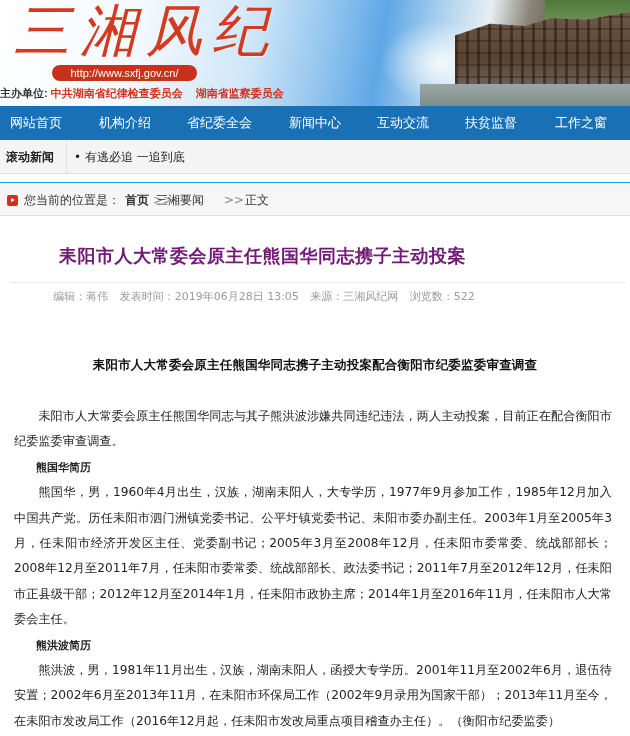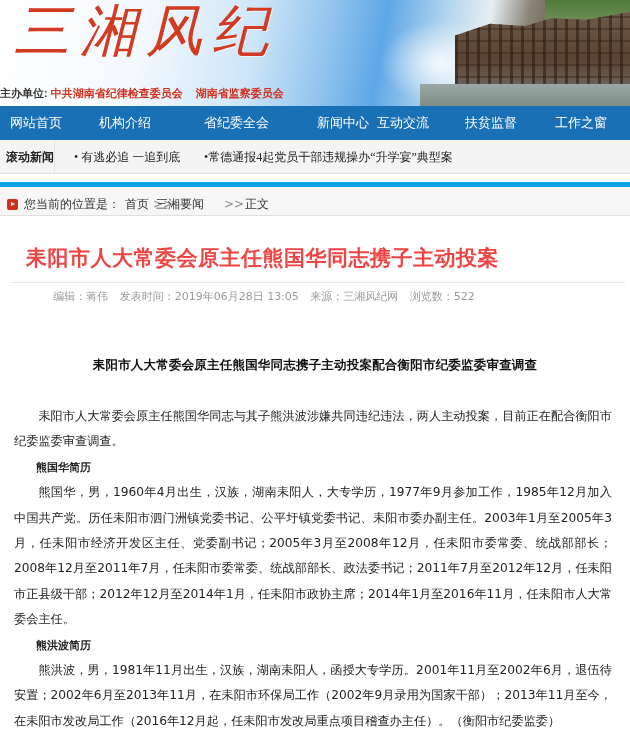--- a/index.html
+++ b/index.html
@@ -57,42 +57,42 @@
     .nav-item {
       color: #fff; font-size: 13px; line-height: 30px; white-space: nowrap; position: absolute;
     }
 
     
     .ticker {
       position: relative; width: 630px; height: 34px; background: #f4f4f4; border-bottom: 1px solid #e0e0e0;
     }
     .ticker-label {
       position: absolute; left: 6px; top: 0; line-height: 34px; font-size: 12px; font-weight: bold; color: #222;
-      padding-right: 0; border-right: 1px solid #e2e2e2; height: 34px; text-align: right;
+      padding-right: 12px; border-right: 1px solid #e2e2e2; height: 34px; text-align: right;
     }
-    .ticker-item { position: absolute; top: 0; line-height: 34px; font-size: 12px; color: #222; white-space: nowrap; font-family: Liberation Serif, serif; }
+    .ticker-item { position: absolute; top: 0; line-height: 34px; font-size: 12px; color: #222; white-space: nowrap; }
 
     
     .crumb {
       position: absolute; left: 0; top: 182px; width: 630px; height: 34px;
-      background: #f6f6f6; border-top: 5px solid #0ea5e9; border-bottom: 1px solid #e0e0e0;
+      background: #f6f6f6; border-top: 1px solid #0ea5e9; border-bottom: 1px solid #e0e0e0;
     }
     .crumb-icon {
       position: absolute; left: 7px; top: 12px; width: 11px; height: 11px; background: #d0301c; border-radius: 2px;
     }
     .crumb-icon::after {
       content: ""; position: absolute; left: 4px; top: 3px; border-left: 4px solid #fff; border-top: 2.5px solid transparent; border-bottom: 2.5px solid transparent;
     }
     .crumb-text { position: absolute; top: 0; line-height: 34px; font-size: 12px; color: #333; white-space: nowrap; }
     .crumb-sep { color: #888; }
 
     
     .title {
       position: absolute; left: 0; top: 244px; width: 525px; text-align: center;
-      font-size: 21px; color: #ef4444; letter-spacing: 0.5px;
+      font-size: 18px; color: #701a75; letter-spacing: 0.5px;
     }
     .title-rule { position: absolute; left: 10px; top: 282px; width: 615px; height: 1px; background: #e6e6e6; }
     .meta {
       position: absolute; left: 0; top: 289px; width: 528px; text-align: center;
       font-size: 11px; color: #9a9a9a; white-space: nowrap;
     }
     .meta span { margin: 0 4px; }
 
     .subhead {
       position: absolute; left: 0; top: 357px; width: 630px; text-align: center;
@@ -108,47 +108,47 @@
   </style>
 </head>
 <body>
 
 <div class="banner">
   <div class="mist"></div>
   <div class="trees"></div>
   <div class="houses"></div>
   <div class="water"></div>
   <div class="logo-text">三湘风纪</div>
+  <div class="url-pill">http://www.sxfj.gov.cn/</div>
   <div class="sponsor">
     <span class="lbl">主办单位:</span>
     <span class="org">中共湖南省纪律检查委员会</span>
     <span class="org2">湖南省监察委员会</span>
   </div>
 </div>
 
 <div class="nav" style="position:relative;">
   <a class="nav-item" style="left:10px;">网站首页</a>
   <a class="nav-item" style="left:99px;">机构介绍</a>
-  <a class="nav-item" style="left:204px;">省纪委全会</a>
-  <a class="nav-item" style="left:289px;margin-left:28px;">新闻中心</a>
+  <a class="nav-item" style="left:187px;">省纪委全会</a>
+  <a class="nav-item" style="left:289px;">新闻中心</a>
   <a class="nav-item" style="left:377px;">互动交流</a>
   <a class="nav-item" style="left:465px;">扶贫监督</a>
   <a class="nav-item" style="left:555px;">工作之窗</a>
 </div>
 
 <div class="ticker">
   <div class="ticker-label">滚动新闻</div>
   <a class="ticker-item" style="left:74px;">• 有逃必追 一追到底</a>
-  <a class="ticker-item" style="left:204px;">•常德通报4起党员干部违规操办“升学宴”典型案</a>
 </div>
 
 <div class="crumb">
   <span class="crumb-icon"></span>
   <span class="crumb-text" style="left:24px;">您当前的位置是：</span>
-  <a class="crumb-text" style="left:125px;">首页</a>
+  <a class="crumb-text" style="left:125px;font-weight:bold;">首页</a>
   <span class="crumb-text crumb-sep" style="left:153px;">&gt;&gt;</span>
   <a class="crumb-text" style="left:156px;">三湘要闻</a>
   <span class="crumb-text crumb-sep" style="left:224px;">&gt;&gt;</span>
   <span class="crumb-text" style="left:245px;">正文</span>
 </div>
 
 <h1 class="title">耒阳市人大常委会原主任熊国华同志携子主动投案</h1>
 <div class="title-rule"></div>
 <div class="meta">
   <span>编辑：蒋伟</span>

